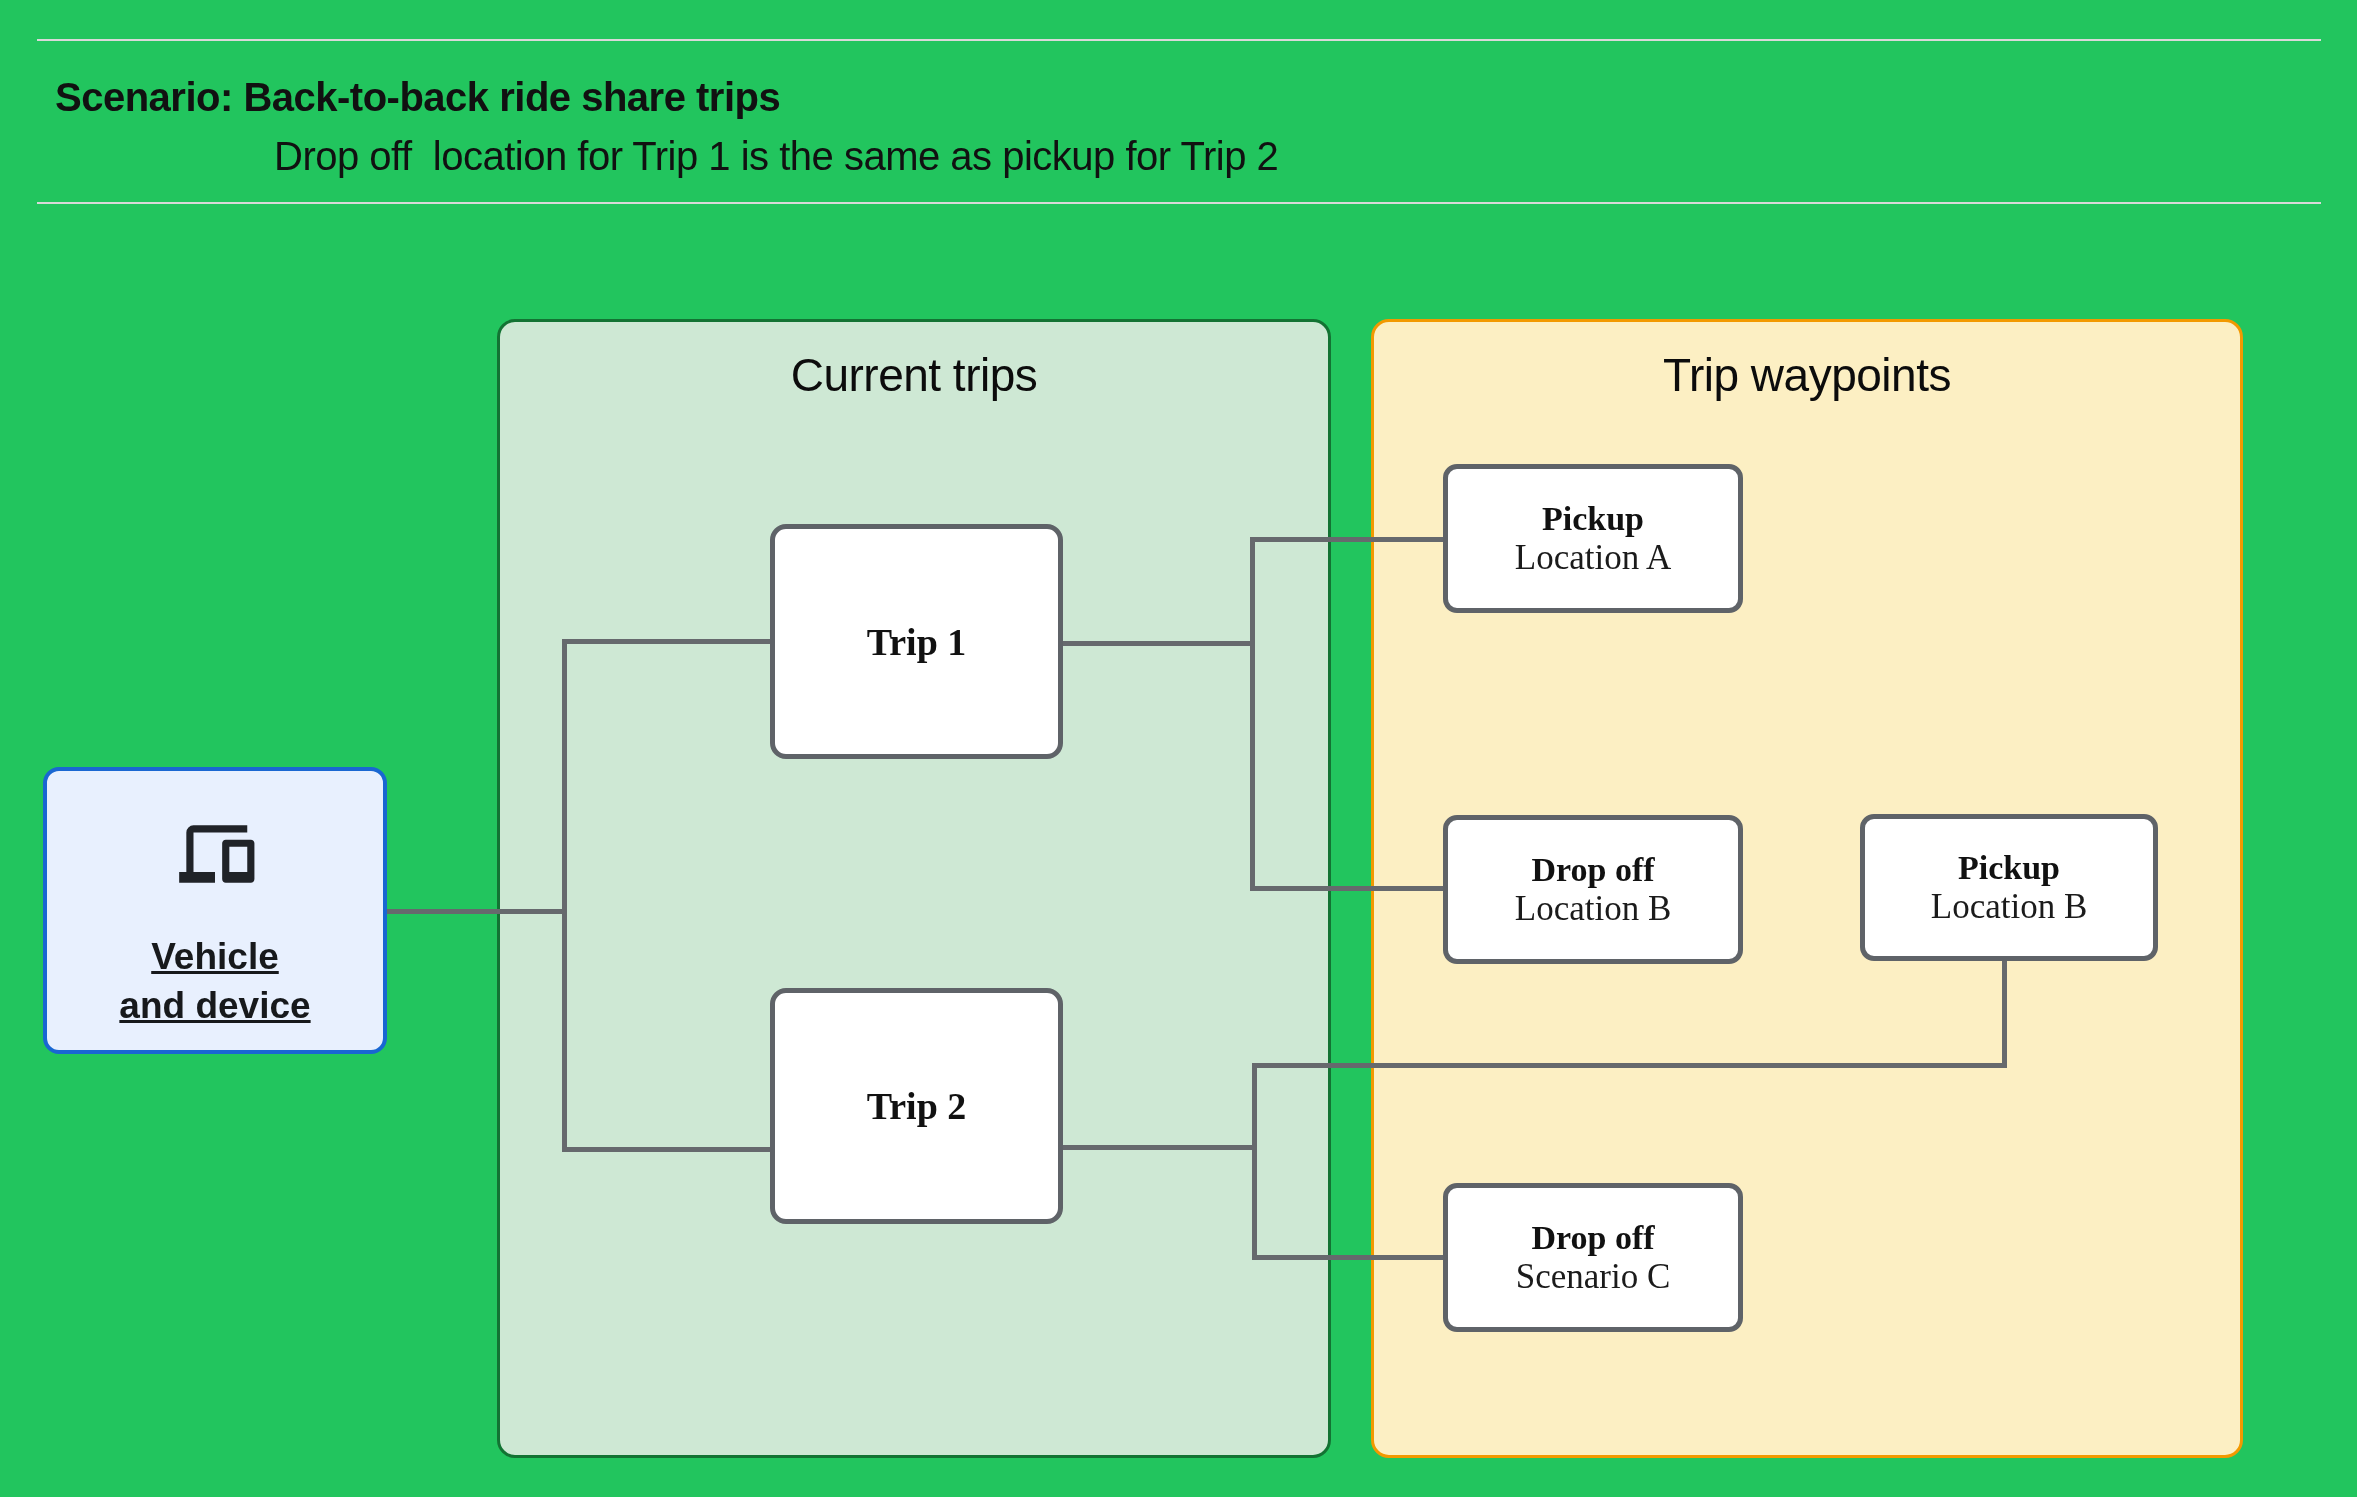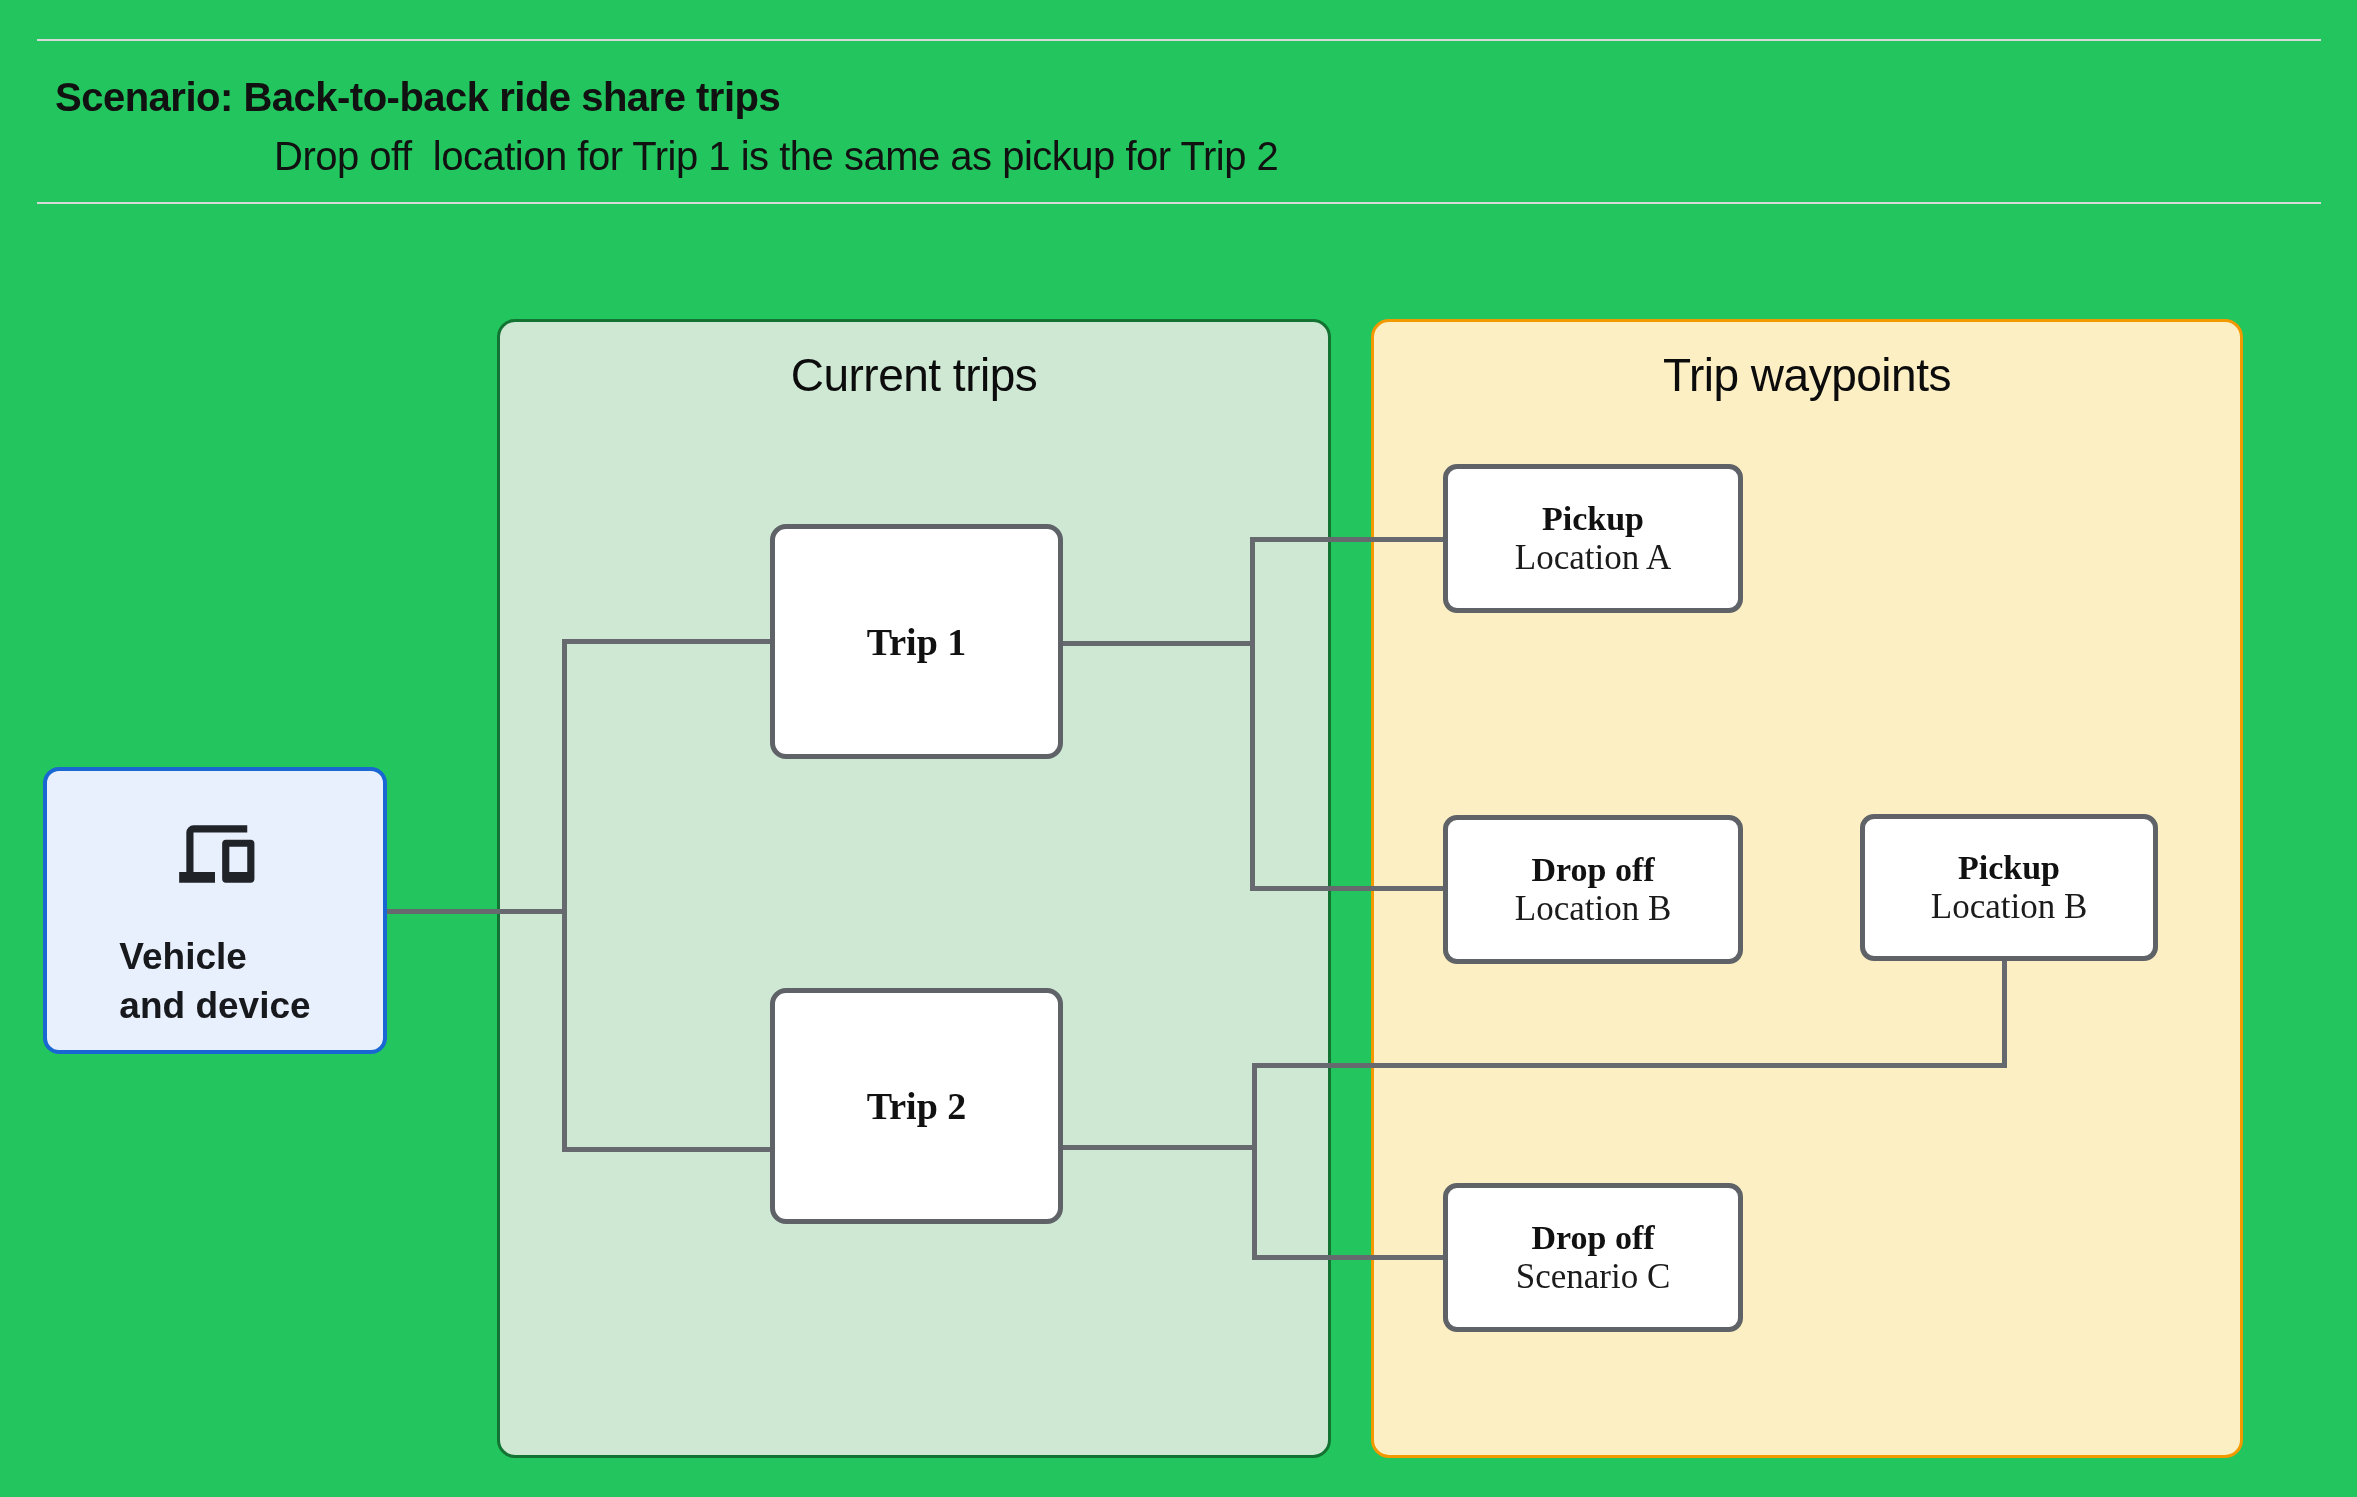--- a/index.html
+++ b/index.html
@@ -40,22 +40,22 @@
   .wp-box{width:300px;height:149px;border-radius:14px;}
   .wp-title{font-size:34px;font-weight:700;color:#111;line-height:1.15;}
   .wp-sub{font-size:35px;font-weight:400;color:#1b1b1b;line-height:1.15;}
   .vehicle-box{
     position:absolute;left:43px;top:767px;width:344px;height:287px;
     box-sizing:border-box;background:#e8f0fe;border:4px solid #1967d2;border-radius:16px;
     z-index:3;display:flex;flex-direction:column;align-items:center;
   }
   .vehicle-icon{margin-top:40px;}
   .vehicle-label{
-    margin-top:36px;text-align:left;font-size:37px;font-weight:700;
-    color:#17191c;line-height:1.32;white-space:pre-line;
+    margin-top:36px;text-align:center;font-size:37px;font-weight:700;
+    color:#17191c;line-height:1.32;white-space:pre-line;text-decoration:underline;
   }
 </style>
 </head>
 <body>
 
 <div class="stage">
 
   <div class="divider" style="left:37px;top:39px;width:2284px;"></div>
   <div class="hdr-title">Scenario: Back-to-back ride share trips</div>
   <div class="hdr-subtitle">Drop off  location for Trip 1 is the same as pickup for Trip 2</div>

